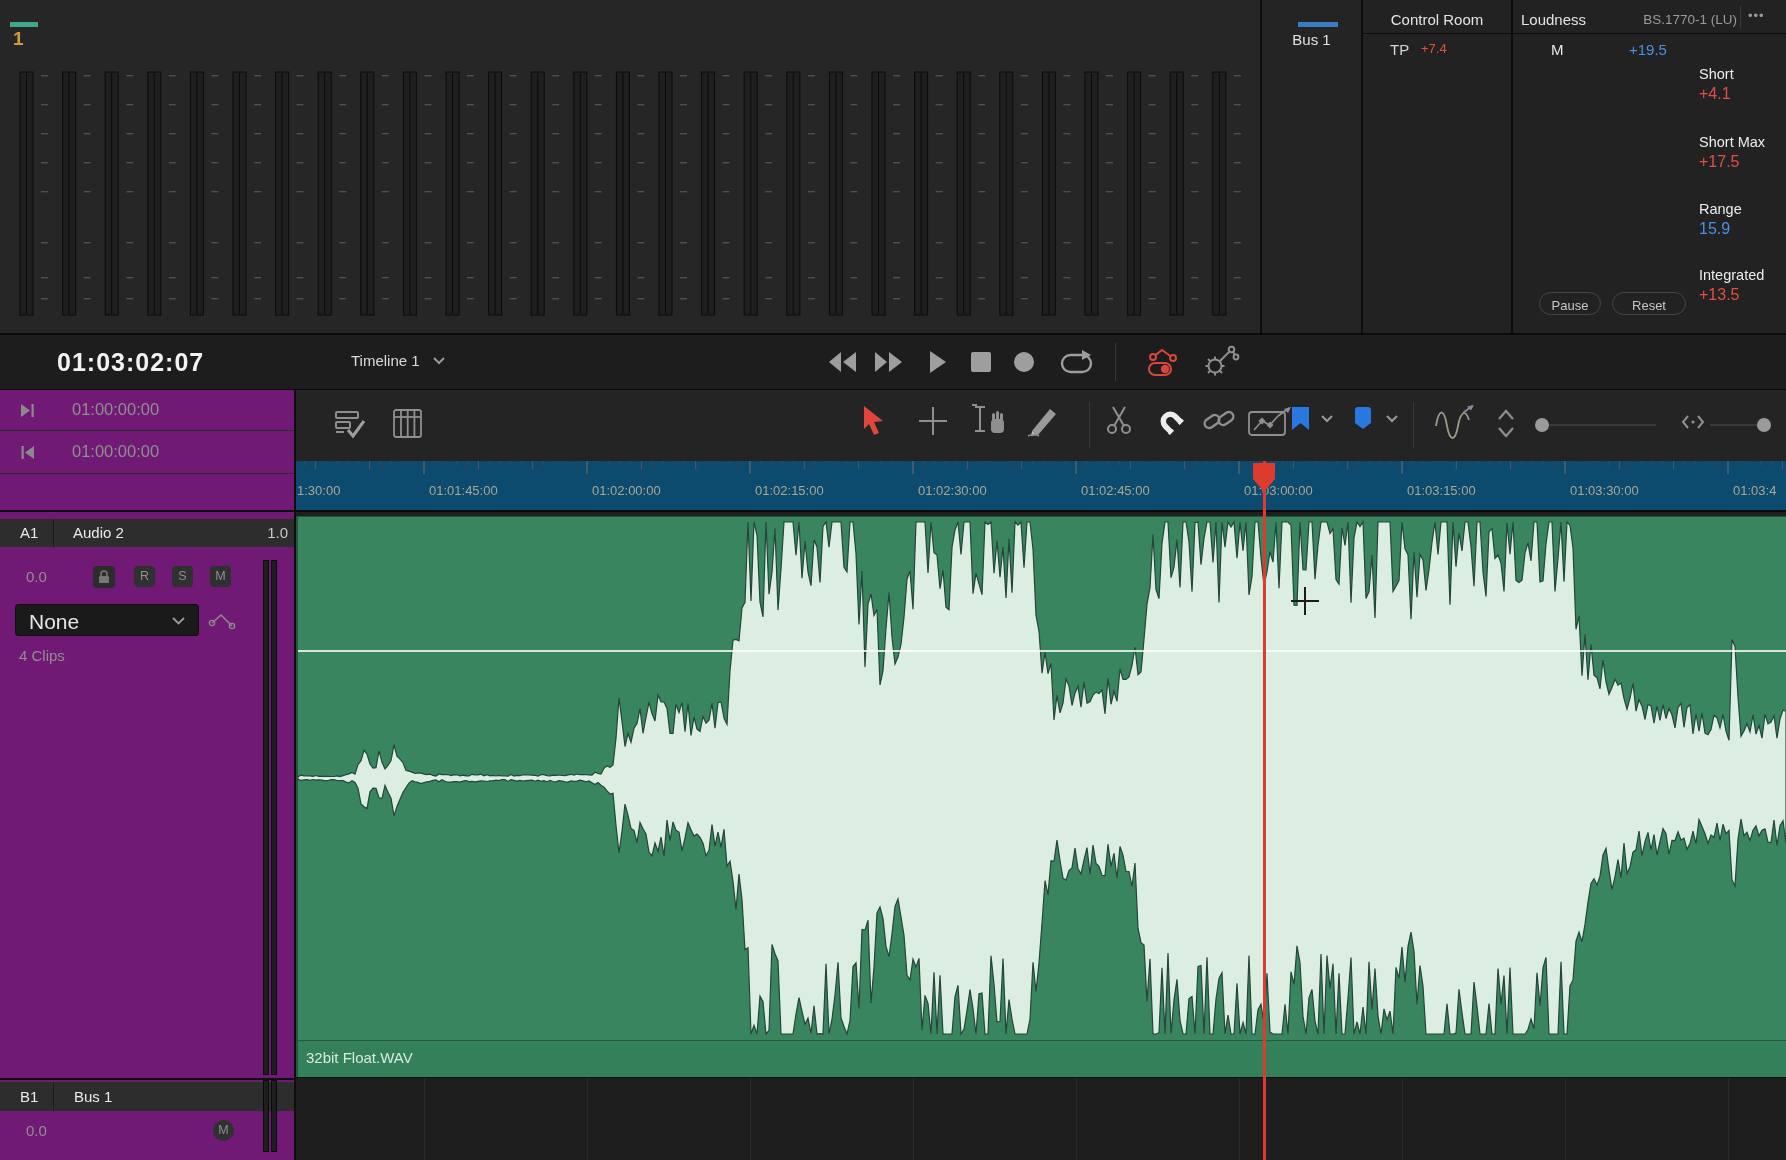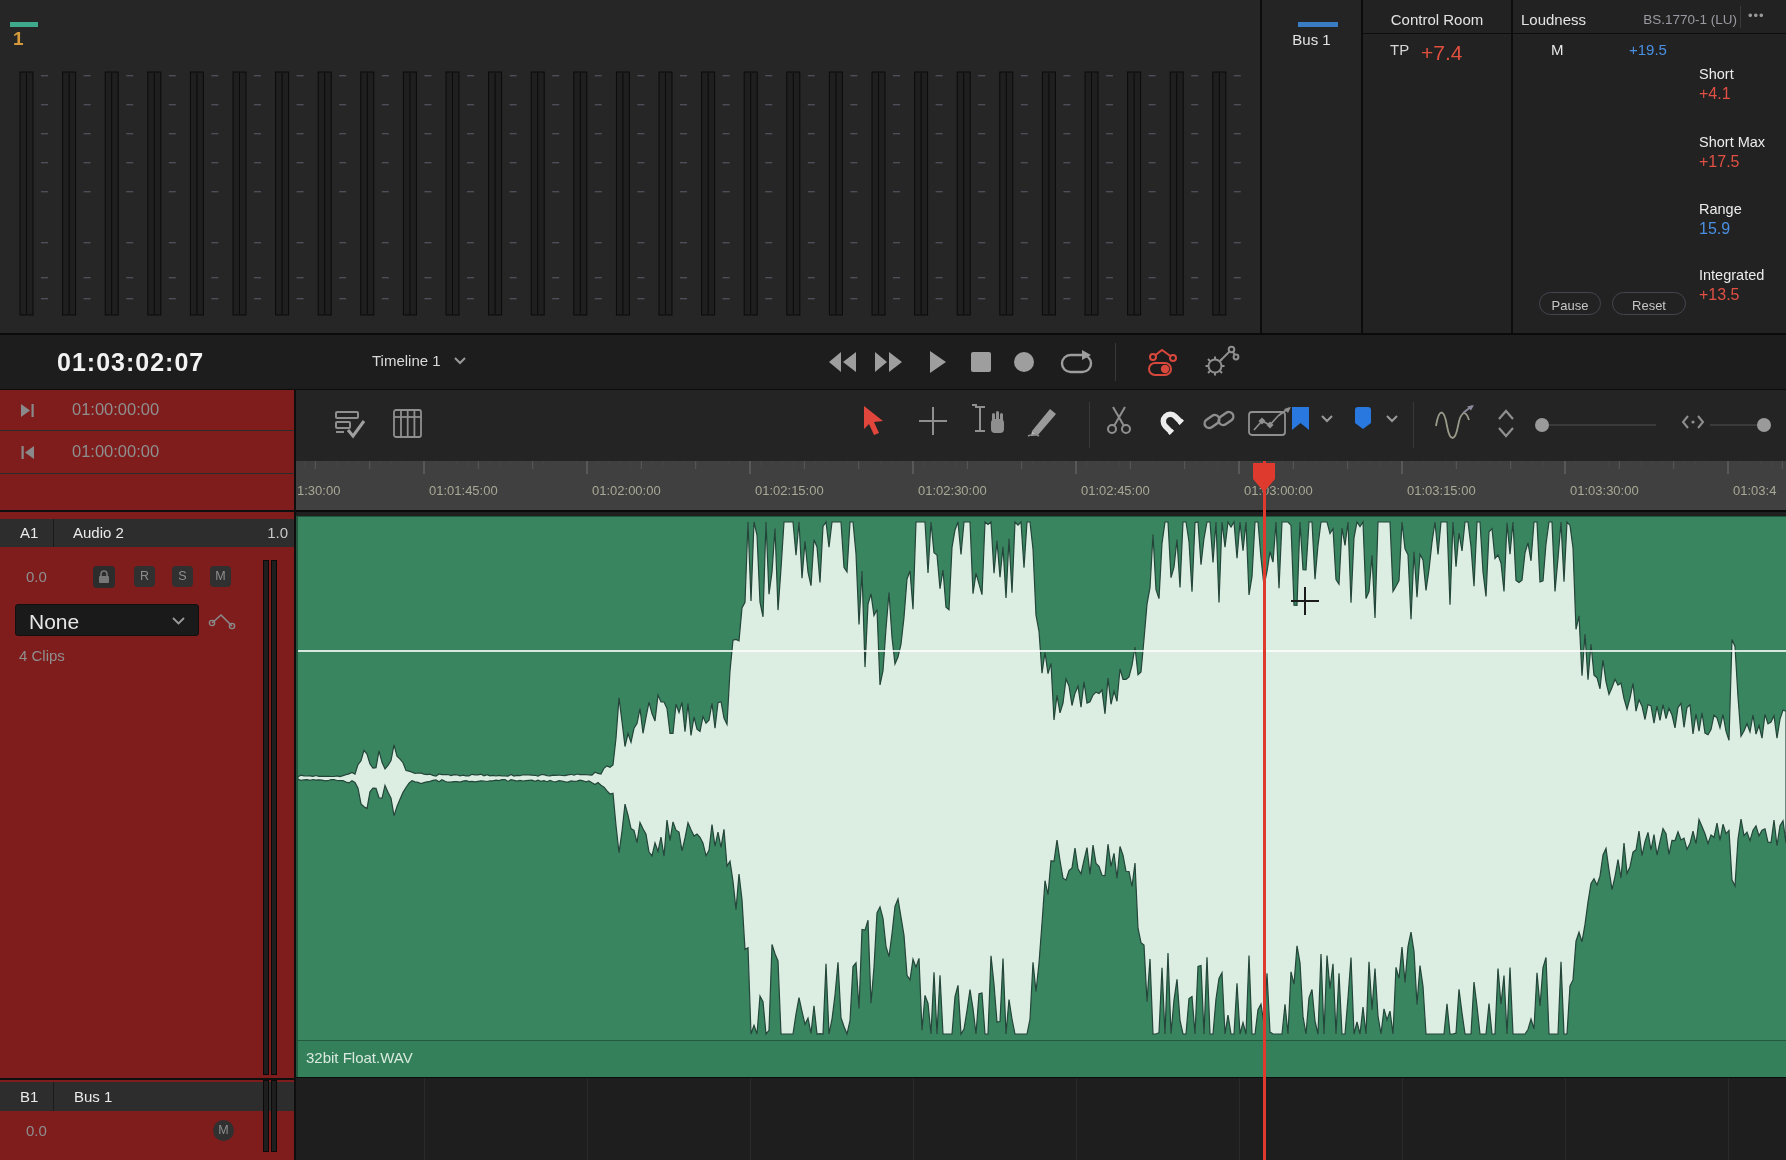--- a/index.html
+++ b/index.html
@@ -330,21 +330,21 @@
       <div id="bus-scale"></div>
 
     </div>
 
     <div class="abs" style="left:1361px;top:0;width:2px;height:333px;background:#0c0c0c;"></div>
 
     <div class="abs" style="left:1363px;top:0;width:148px;height:333px;background:#222222;">
       <div class="abs hdr" style="left:0;top:11px;width:148px;text-align:center;">Control Room</div>
       <div class="abs" style="left:0;top:33px;width:148px;height:1px;background:#0d0d0d;"></div>
       <div class="abs" style="left:27px;top:41px;font-size:15px;color:#d6d6d6;">TP</div>
-      <div class="abs" style="left:58px;top:41px;font-size:21px;color:#e0503f;">+7.4</div>
+      <div class="abs" style="left:58px;top:41px;font-size:13px;color:#e0503f;">+7.4</div>
       <div id="cr-scale"></div>
 
     </div>
 
     <div class="abs" style="left:1511px;top:0;width:2px;height:333px;background:#0c0c0c;"></div>
 
     <div class="abs" style="left:1513px;top:0;width:273px;height:333px;background:#222222;">
       <div class="abs hdr" style="left:8px;top:11px;">Loudness</div>
       <div class="abs" style="left:104px;top:12px;width:120px;text-align:right;font-size:13.5px;color:#9a9aa2;">BS.1770-1 (LU)</div>
       <div class="abs" style="left:227px;top:6px;width:1px;height:22px;background:#3a3a3a;"></div>
@@ -368,21 +368,21 @@
         </div>
 
       <button class="pill" style="left:26px;top:292px;width:62px;">Pause</button>
       <button class="pill" style="left:99px;top:292px;width:74px;">Reset</button>
     </div>
   </div>
 
   <div class="abs" style="left:0;top:335px;width:1786px;height:54px;background:#1d1d1d;border-bottom:1px solid #0c0c0c;">
     <div class="abs" style="left:57px;top:13px;font-size:25px;font-weight:600;letter-spacing:1px;color:#f2f2f2;">01:03:02:07</div>
 
-    <div class="abs" style="left:372px;top:17px;">
+    <div class="abs" style="left:351px;top:17px;">
       <span style="font-size:15px;color:#dadada;">Timeline 1</span>
       <svg width="14" height="10" style="display:inline-block;margin-left:8px;">
         <polyline points="2,2 7,7 12,2" fill="none" stroke="#9a9a9a" stroke-width="2"></polyline>
         </svg>
     </div>
 
     <div class="abs" style="left:827px;top:16px;">
       <svg width="31" height="22">
         <polygon points="14,1 14,21 2,11" fill="#9e9e9e"></polygon>
           <polygon points="29,1 29,21 16,11" fill="#9e9e9e"></polygon>
@@ -442,21 +442,21 @@
             <line x1="17.8" y1="16.2" x2="20" y2="14"></line>
           <line x1="18" y1="16" x2="27" y2="7"></line>
           <circle cx="29.5" cy="4.5" r="2.8"></circle>
             <circle cx="34" cy="12" r="2.4"></circle>
           <line x1="31" y1="7" x2="33" y2="10"></line>
         </g>
         </svg>
       </div>
   </div>
 
-  <div class="abs" style="left:0;top:390px;width:294px;height:770px;background:#7f1d1d;">
+  <div class="abs" style="left:0;top:390px;width:294px;height:770px;background:#701a75;">
 
     <div class="abs" style="left:0;top:0;width:294px;height:40px;border-bottom:1px solid #2c2c2c;">
       <svg class="abs" style="left:20px;top:12px;" width="16" height="18">
         <polygon points="1,2 10,8.5 1,15" fill="#8a8a8a"></polygon>
           <rect x="11.5" y="2" width="2.2" height="13" fill="#8a8a8a"></rect>
         </svg>
       <div class="abs dim" style="left:72px;top:10px;font-size:16.5px;">01:00:00:00</div>
     </div>
     <div class="abs" style="left:0;top:41px;width:294px;height:42px;border-bottom:1px solid #2c2c2c;">
       <svg class="abs" style="left:20px;top:13px;" width="16" height="18">
@@ -675,21 +675,21 @@
         <polyline points="7,2 2,8 7,14" fill="none" stroke="#8f8f8f" stroke-width="2"></polyline>
         <circle cx="12" cy="8" r="1.6" fill="#8f8f8f"></circle>
         <polyline points="17,2 22,8 17,14" fill="none" stroke="#8f8f8f" stroke-width="2"></polyline>
         </svg>
       </div>
 
     <div class="abs" style="left:1414px;top:34px;width:48px;height:2px;background:#3a3a3a;"></div>
     <div class="abs" style="left:1461px;top:28px;width:14px;height:14px;border-radius:50%;background:#9a9a9a;"></div>
   </div>
 
-  <div class="abs" style="left:296px;top:461px;width:1490px;height:49px;background:#404040;border-bottom:2px solid #0a0a0a;overflow:hidden;">
+  <div class="abs" style="left:296px;top:461px;width:1490px;height:49px;background:#0c4a6e;border-bottom:2px solid #0a0a0a;overflow:hidden;">
     <svg id="ruler-ticks" width="1490" height="49" class="abs" style="left:0;top:0;">
         <line x1="8.466300000000004" y1="0" x2="8.466300000000004" y2="5" stroke="#454545" stroke-width="1"></line>
         <line x1="19.333" y1="0" x2="19.333" y2="8" stroke="#585858" stroke-width="1"></line>
         <line x1="30.199700000000007" y1="0" x2="30.199700000000007" y2="5" stroke="#454545" stroke-width="1"></line>
         <line x1="41.0664" y1="0" x2="41.0664" y2="5" stroke="#454545" stroke-width="1"></line>
         <line x1="51.933099999999996" y1="0" x2="51.933099999999996" y2="5" stroke="#454545" stroke-width="1"></line>
         <line x1="62.799800000000005" y1="0" x2="62.799800000000005" y2="5" stroke="#454545" stroke-width="1"></line>
         <line x1="73.6665" y1="0" x2="73.6665" y2="8" stroke="#585858" stroke-width="1"></line>
         <line x1="84.5332" y1="0" x2="84.5332" y2="5" stroke="#454545" stroke-width="1"></line>
         <line x1="95.3999" y1="0" x2="95.3999" y2="5" stroke="#454545" stroke-width="1"></line>

